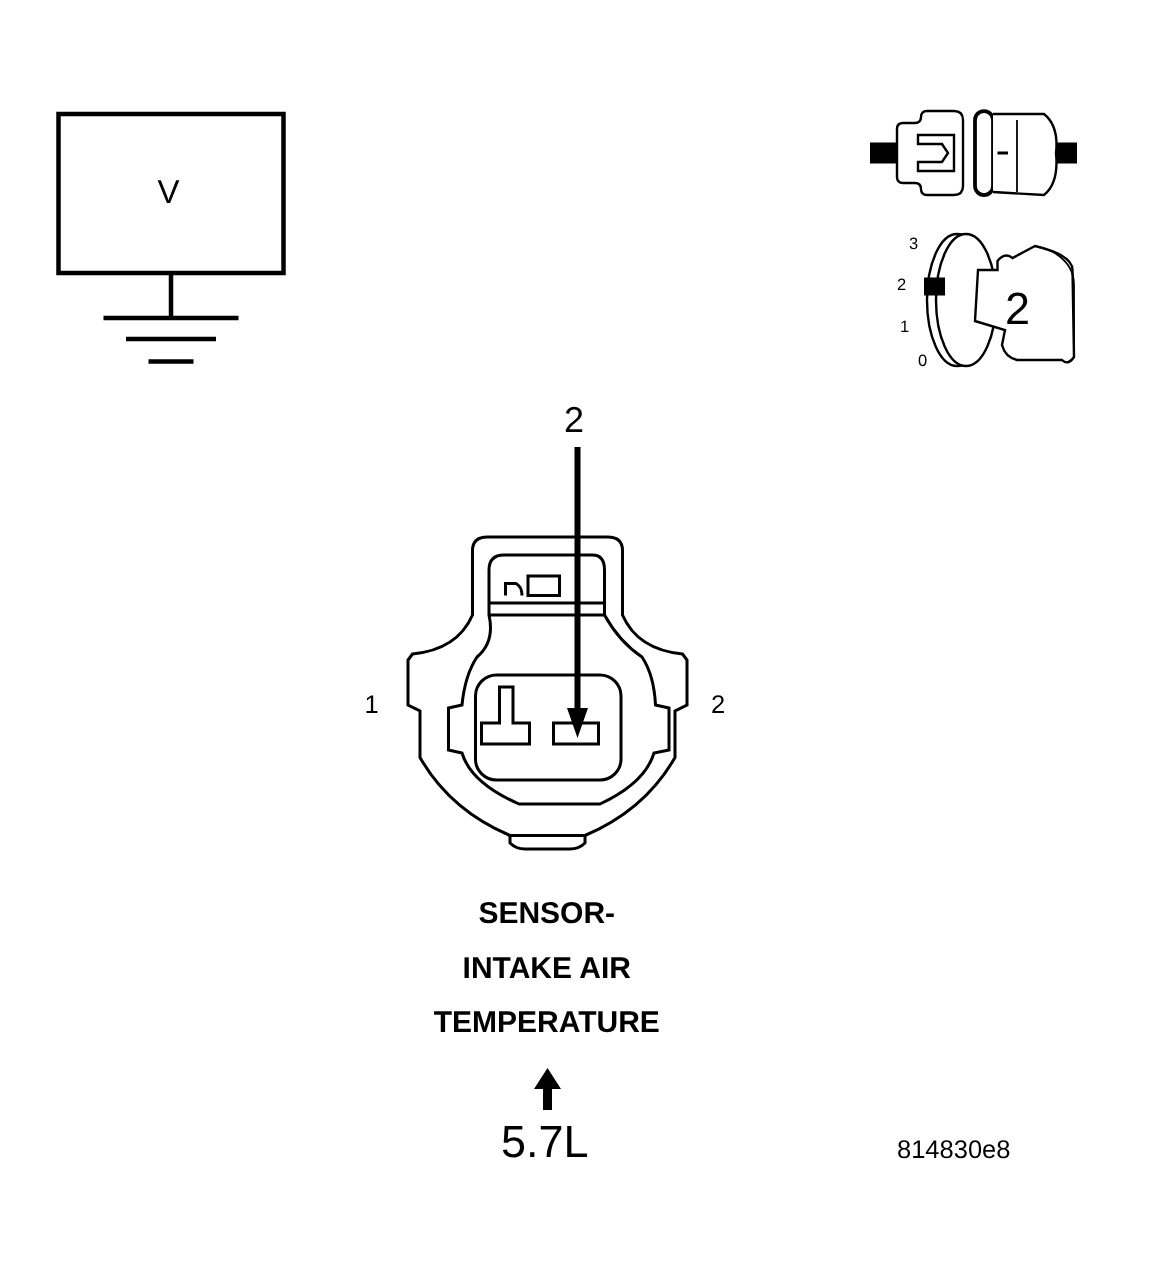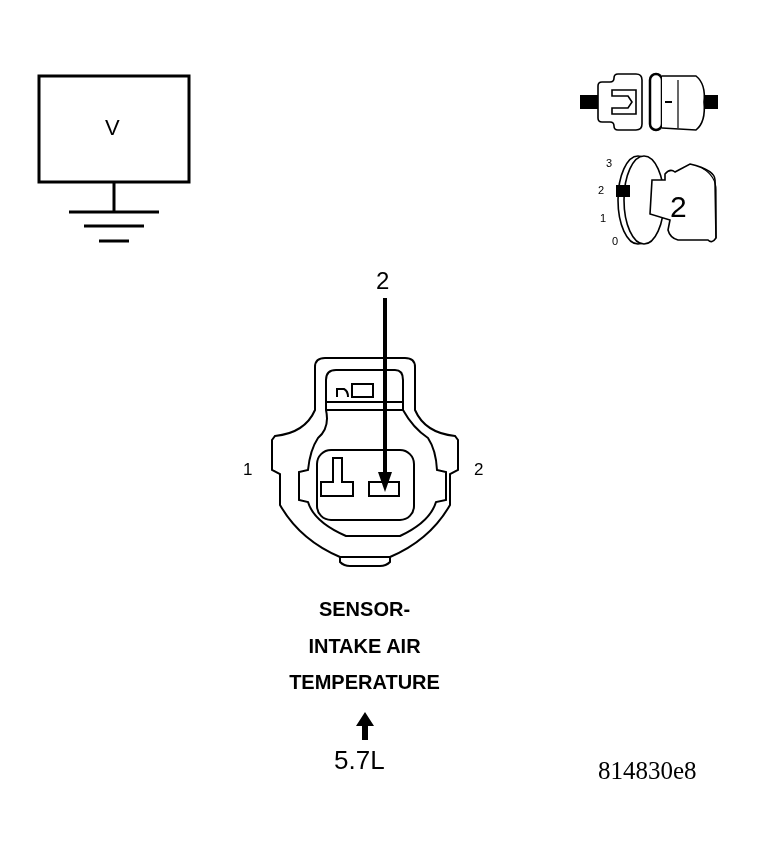--- a/index.html
+++ b/index.html
@@ -84,15 +84,15 @@
 
 <div>
   <div class="title-line" style="top:598px;left:-21px;">SENSOR-</div>
   <div class="title-line" style="top:635px;left:-21px;">INTAKE AIR</div>
   <div class="title-line" style="top:671px;left:-21px;">TEMPERATURE</div>
 </div>
 
 <svg width="20" height="30" style="left:355px;top:712px;">
   <path d="M10,0 L19,14 L13,14 L13,28 L7,28 L7,14 L1,14 Z" fill="#000"></path>
 </svg>
-<span class="lbl" style="left:334px;top:747px;font-size:26px;">5.7L</span>
+<span class="lbl" style="left:334px;top:747px;font-size:30px;">5.7L</span>
 
-<span class="lbl" style="left:598px;top:758px;font-size:25px;font-family:Liberation Serif, serif;">814830e8</span>
+<span class="lbl" style="left:598px;top:758px;font-size:17px;">814830e8</span>
 
 </body></html>

